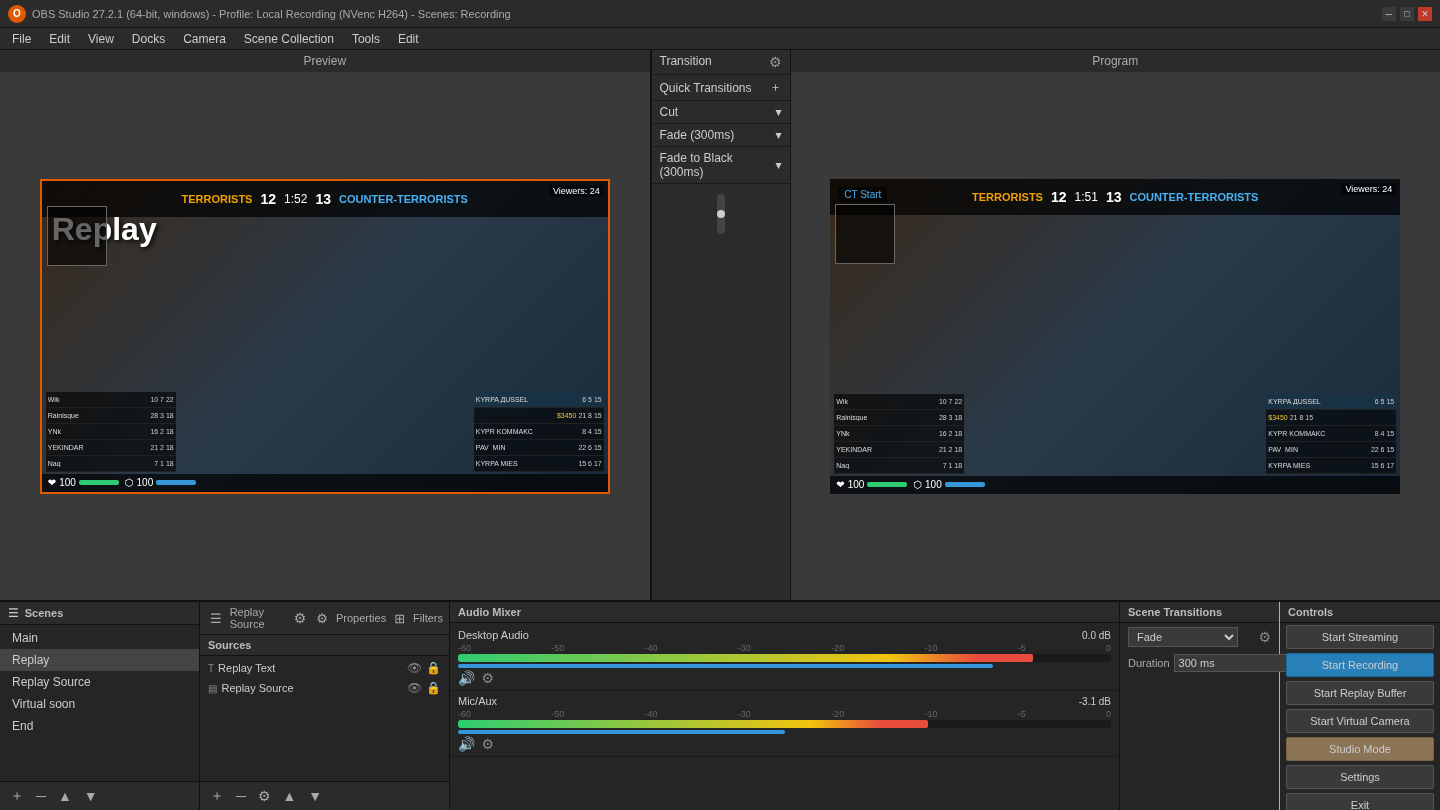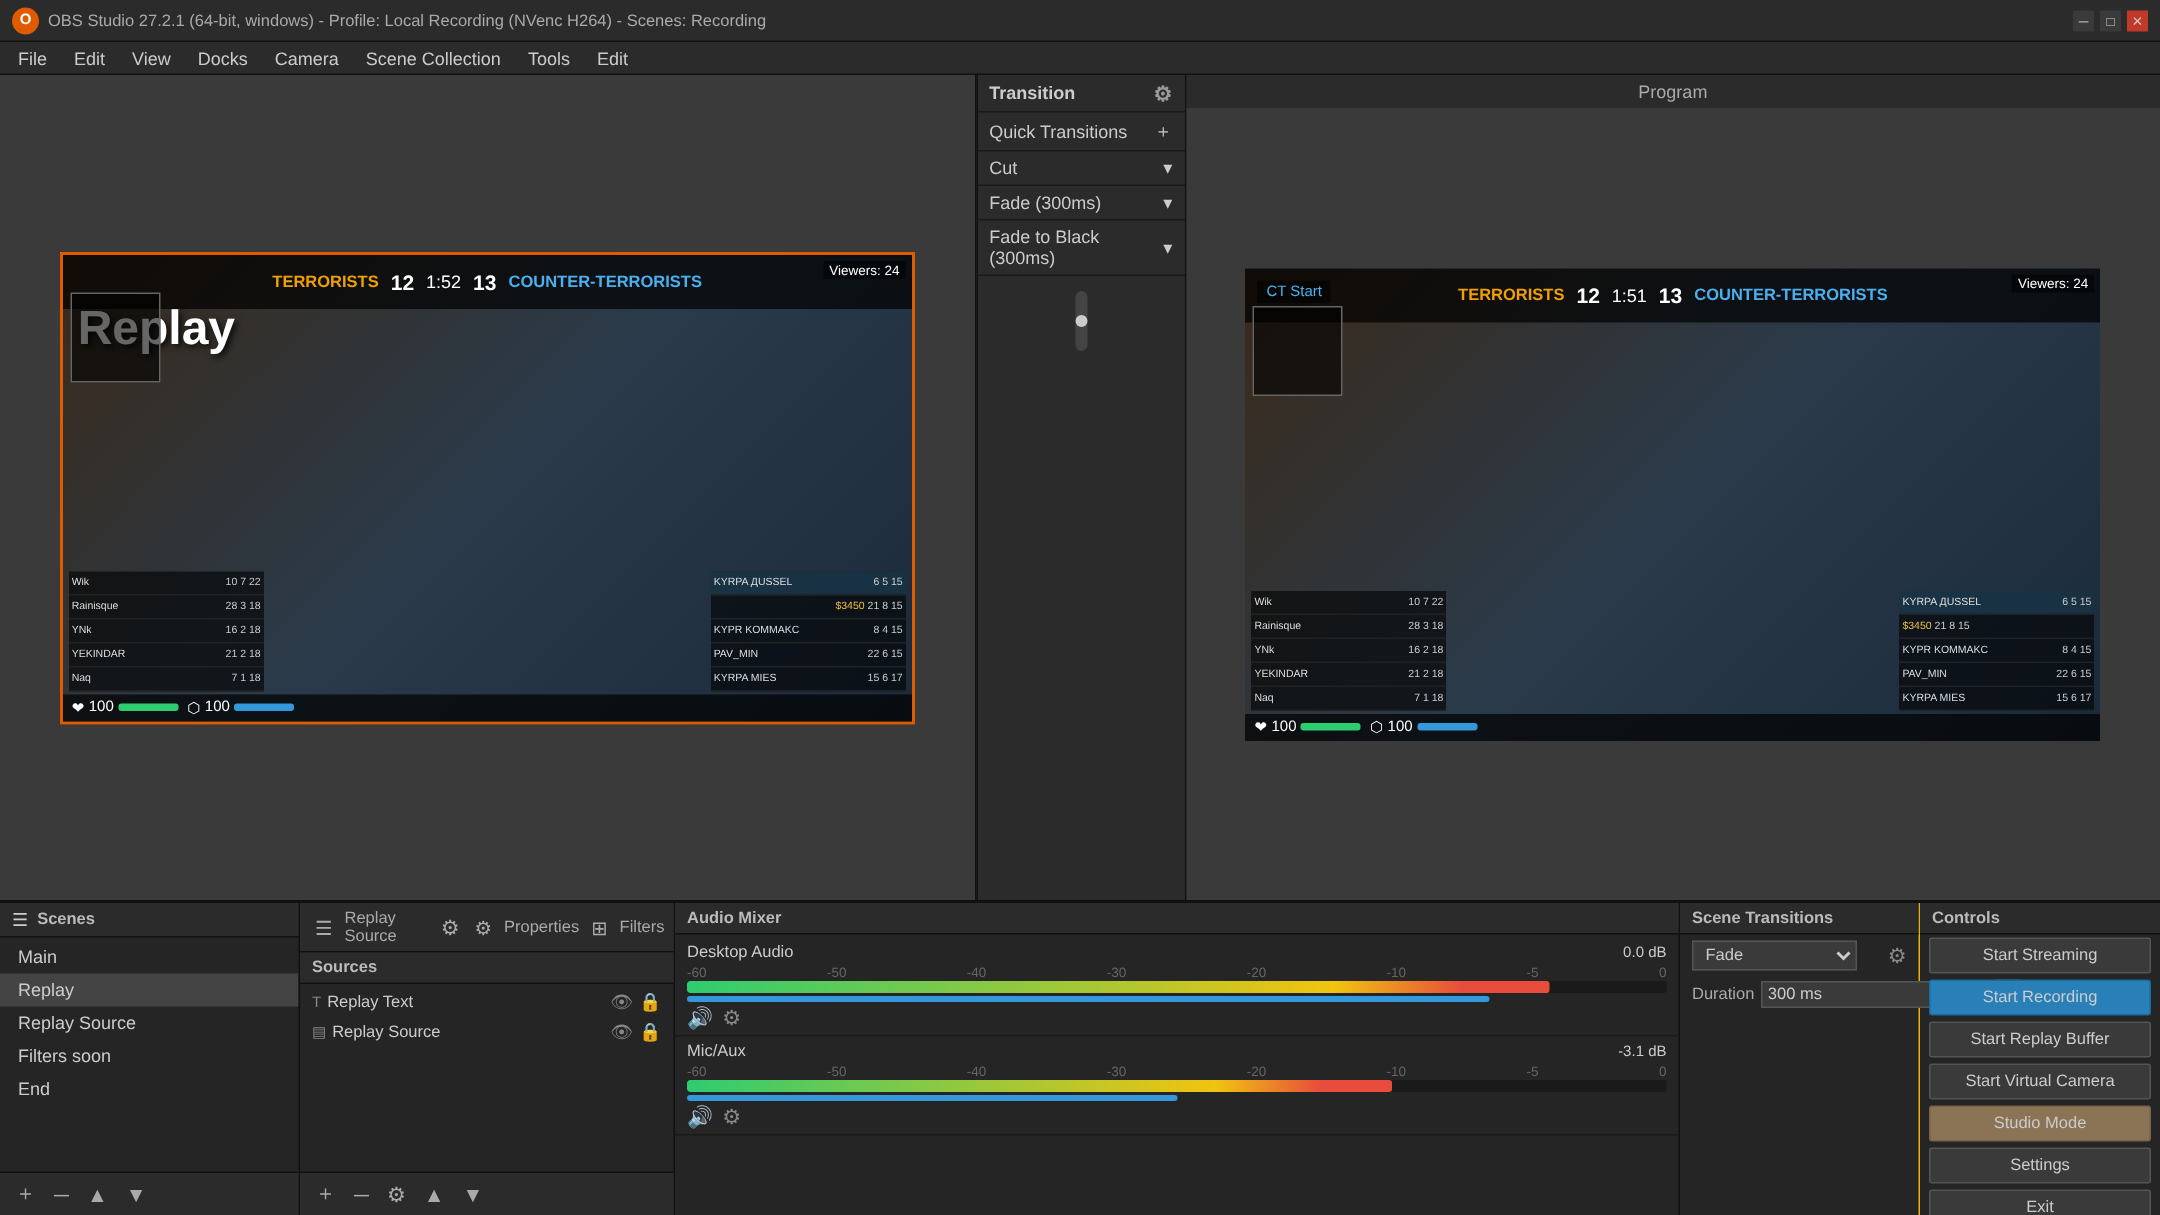--- a/index.html
+++ b/index.html
@@ -149,25 +149,23 @@
     #transition-panel {
       width: 140px;
       background: #2b2b2b;
       display: flex;
       flex-direction: column;
       border-left: 1px solid #111;
       border-right: 1px solid #111;
     }
     .transition-row {
       display: flex;
-      align-items: center;
       justify-content: space-between;
       padding: 4px 8px;
       border-bottom: 1px solid #1a1a1a;
-      font-weight: bold;
     }
     .transition-label {
       font-size: 12px;
       color: #ccc;
     }
     .transition-icon {
       color: #999;
       font-size: 14px;
       cursor: pointer;
     }
@@ -574,20 +572,21 @@
   <span class="menu-item">Scene Collection</span>
   <span class="menu-item">Tools</span>
   <span class="menu-item">Edit</span>
 </div>
 
 <div id="main-content">
 
   <div id="preview-program">
 
     <div id="preview-panel">
+      <div id="preview-label">Preview</div>
       <div id="preview-viewport">
         <div id="preview-game">
           <div class="game-overlay"></div>
 
           <div class="hud-top">
             <span class="hud-t">TERRORISTS</span>
             <span class="hud-score">12</span>
             <span class="hud-time">1:52</span>
             <span class="hud-score">13</span>
             <span class="hud-ct">COUNTER-TERRORISTS</span>
@@ -774,21 +773,21 @@
 
     <div id="scenes-panel">
       <div class="panel-header">
         <span>☰</span>
         <span class="panel-title">Scenes</span>
       </div>
       <div class="panel-content">
         <div class="scene-item">Main</div>
         <div class="scene-item active">Replay</div>
         <div class="scene-item">Replay Source</div>
-        <div class="scene-item">Filters soon</div>
+        <div class="scene-item">Virtual soon</div>
         <div class="scene-item">End</div>
       </div>
       <div class="panel-bottom-bar">
         <span class="bottom-btn">＋</span>
         <span class="bottom-btn">─</span>
         <span class="bottom-btn">▲</span>
         <span class="bottom-btn">▼</span>
       </div>
     </div>
 

